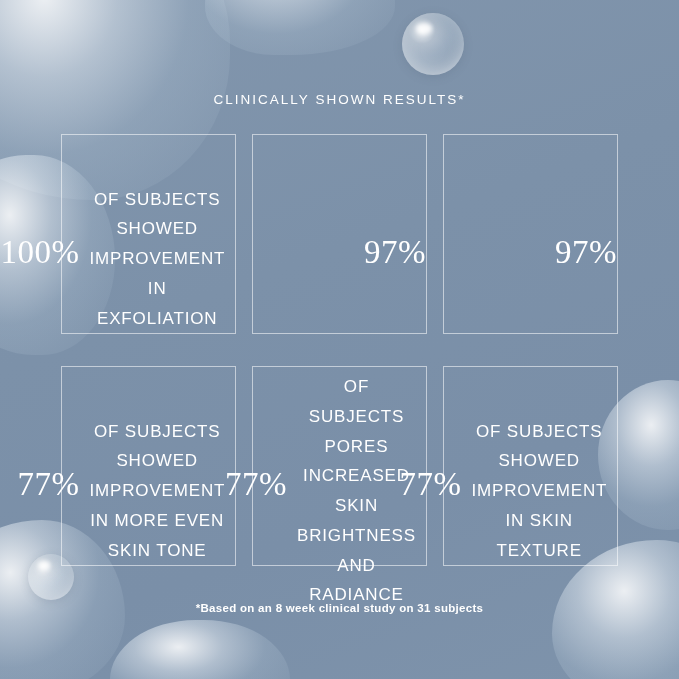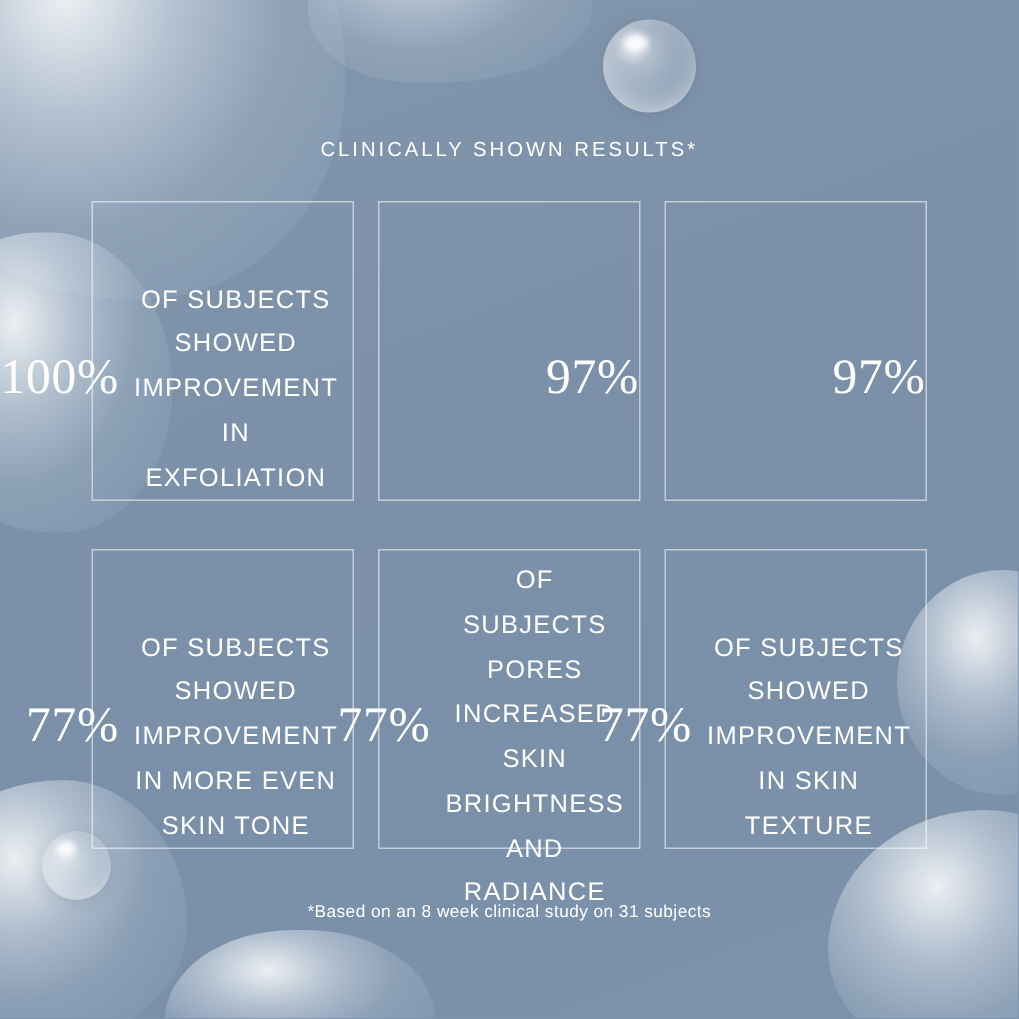--- a/index.html
+++ b/index.html
@@ -100,20 +100,21 @@
     line-height: 1.75;
     padding: 0 10px;
     max-width: 165px;
   }
   .footnote {
     margin-top: 36px;
     font-size: 11.5px;
     color: #ffffff;
     letter-spacing: 0.3px;
     text-align: center;
+    font-weight: bold;
   }
 </style>
 </head>
 <body>
 
 <div id="stage">
 
   <div class="blob" style="left:-70px; top:-90px; width:300px; height:290px; border-radius:55% 45% 50% 60% / 60% 50% 55% 45%;"></div>
   <div class="blob" style="left:205px; top:-80px; width:190px; height:135px; border-radius:50% 50% 60% 40% / 70% 65% 40% 40%;"></div>
   <div class="droplet" style="left:402px; top:13px; width:62px; height:62px;"></div>

